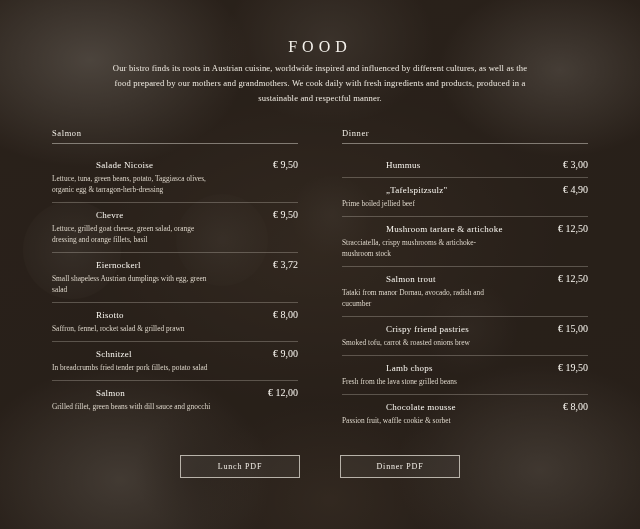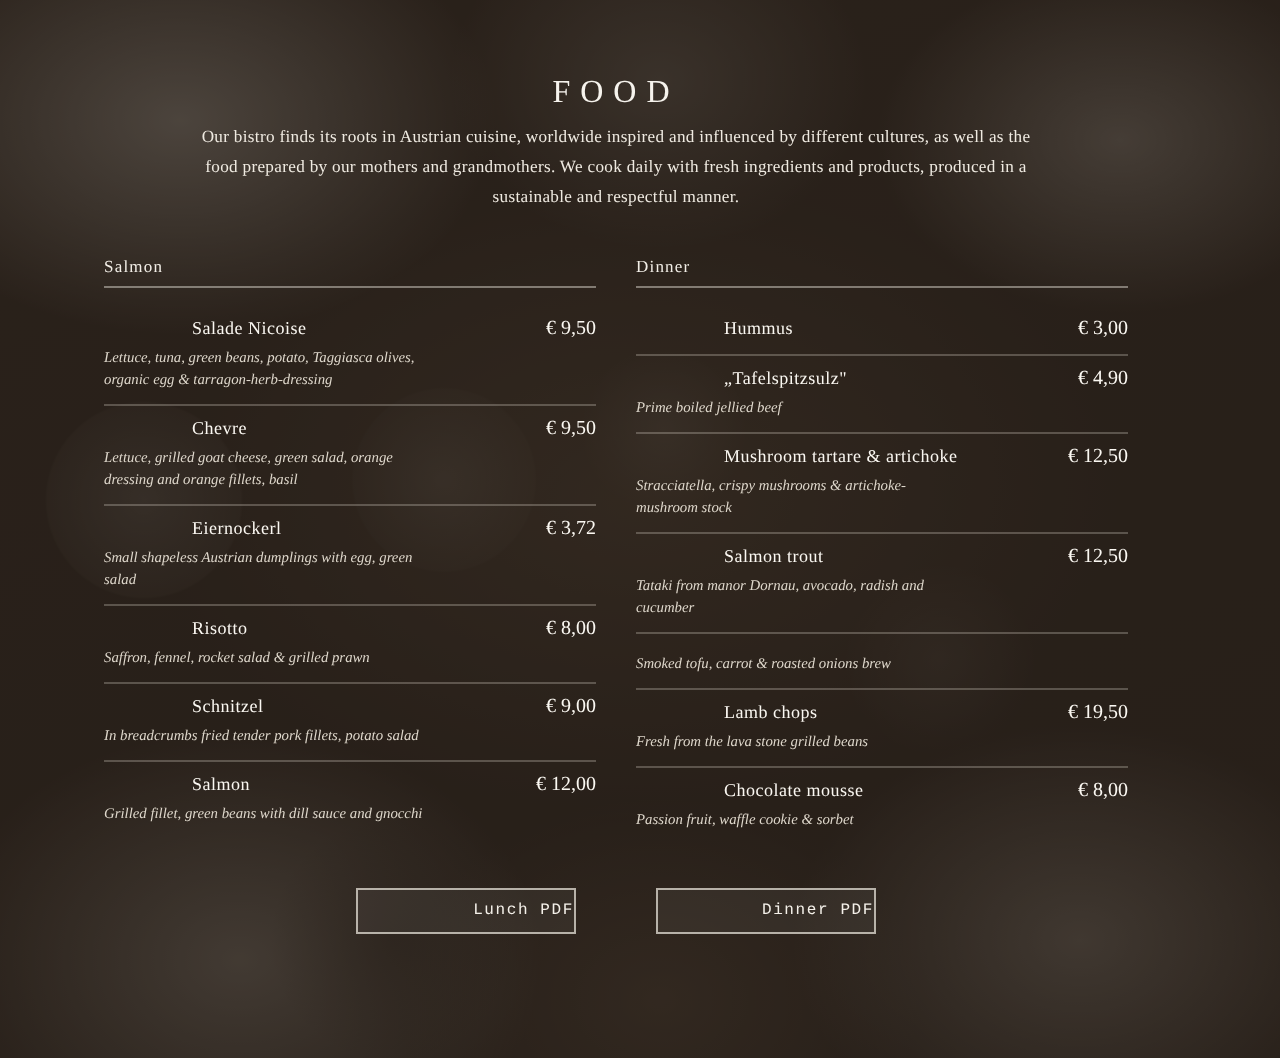--- a/index.html
+++ b/index.html
@@ -48,21 +48,21 @@
     inset: 0;
     background: rgba(38,31,25,0.62);
     pointer-events: none;
   }
   .content {
     position: relative;
     z-index: 3;
     width: 640px;
     height: 529px;
     box-sizing: border-box;
-    padding: 30px 76px 0 52px;
+    padding: 30px 52px 0 52px;
     color: #f0ece5;
   }
 
   
   .title {
     text-align: center;
     font-size: 16px;
     letter-spacing: 5px;
     font-weight: normal;
     margin: 8px 0 5px 0;
@@ -123,42 +123,41 @@
     color: #fbf8f2;
     white-space: nowrap;
     padding-left: 8px;
   }
   .item-desc {
     font-size: 7.4px;
     line-height: 11px;
     color: #ded7cb;
     margin-top: 3px;
     width: 160px;
-    font-style: italic;
   }
   .col-right .item-desc { width: 150px; }
 
   
   .buttons {
     display: flex;
     justify-content: center;
     gap: 40px;
     margin-top: 22px;
   }
   .btn {
-    width: 110px;
-    text-align: right;
+    width: 120px;
+    text-align: center;
     font-size: 8px;
     letter-spacing: 0.8px;
     padding: 6px 0 6px 0;
     color: #f4f0e9;
     border: 1px solid rgba(238,233,224,0.7);
     background: rgba(255,255,255,0.05);
     cursor: pointer;
-    font-family: Liberation Mono, monospace;
+    font-family: Liberation Serif, serif;
   }
 </style>
 </head>
 <body>
 
 <div class="page">
   <div class="overlay"></div>
 
   <div class="content">
 
@@ -247,20 +246,24 @@
 
         <div class="item">
           <div class="item-row">
             <span class="item-name">Salmon trout</span>
             <span class="item-price">€ 12,50</span>
           </div>
           <div class="item-desc">Tataki from manor Dornau, avocado, radish and cucumber</div>
         </div>
 
         <div class="item">
+          <div class="item-row">
+            <span class="item-name">Crispy friend pastries</span>
+            <span class="item-price">€ 15,00</span>
+          </div>
           <div class="item-desc">Smoked tofu, carrot &amp; roasted onions brew</div>
         </div>
 
         <div class="item">
           <div class="item-row">
             <span class="item-name">Lamb chops</span>
             <span class="item-price">€ 19,50</span>
           </div>
           <div class="item-desc">Fresh from the lava stone grilled beans</div>
         </div>

